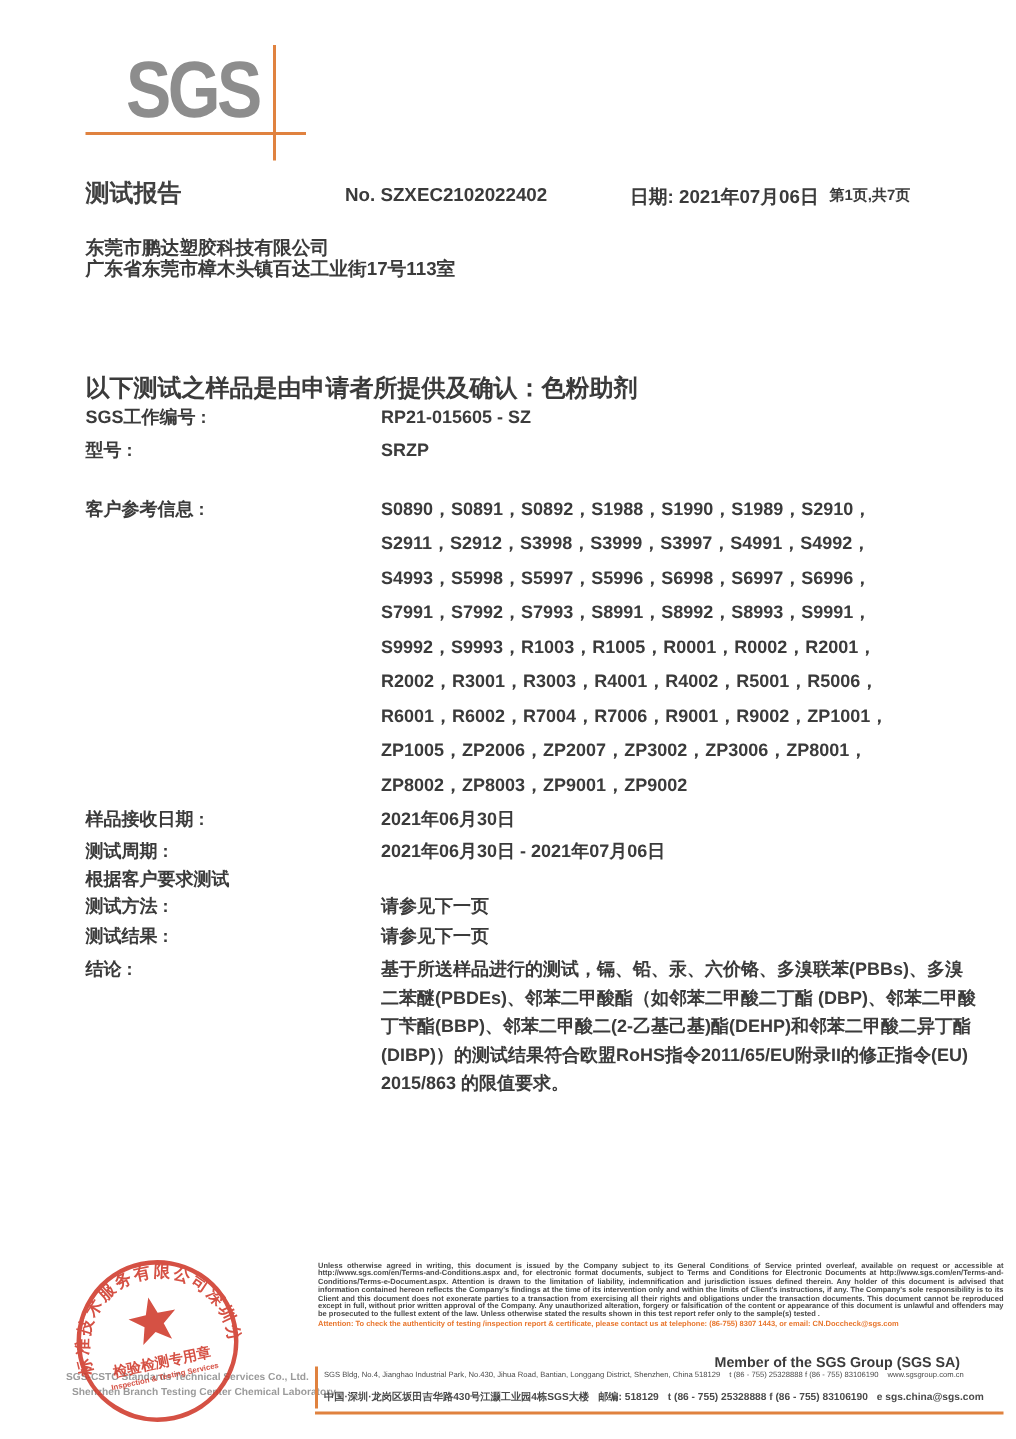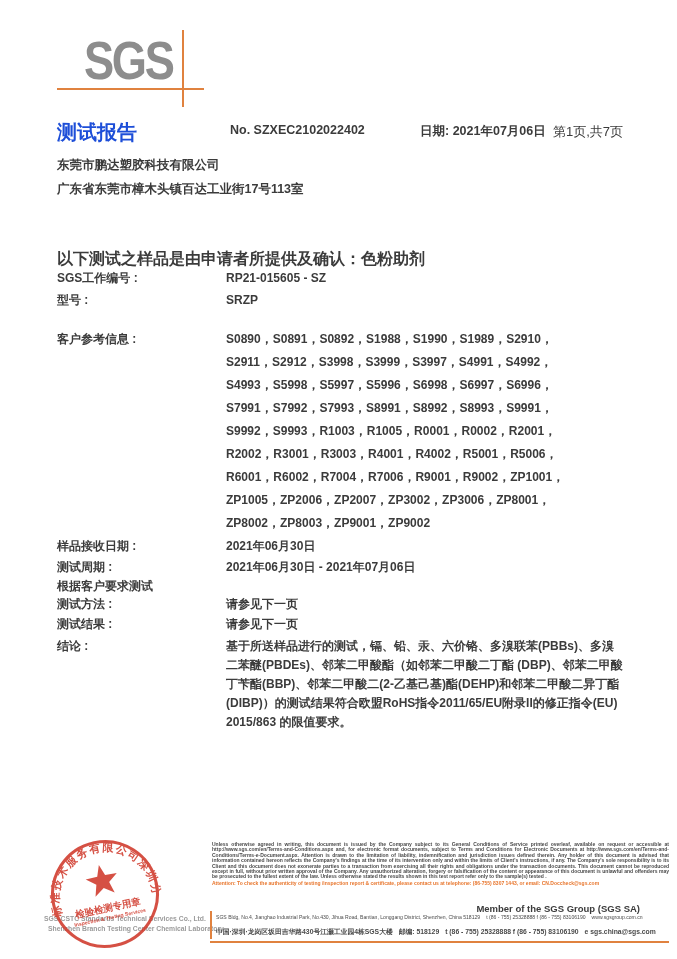--- a/index.html
+++ b/index.html
@@ -17,33 +17,33 @@
   .logo-text {
     left:84px; top:34px;
     font-size:58px; font-weight:700; color:#8d8d8d;
     letter-spacing:-3px; line-height:1;
     transform:scale(0.78,0.92); transform-origin:left top;
   }
   .logo-hline { left:57px; top:88px; width:147px; height:2px; background:#e0823f; }
   .logo-vline { left:182px; top:30px; width:2px; height:77px; background:#e0823f; }
 
   
-  .doc-title { left:57px; top:119px; font-size:20px; font-weight:700; color:#1d4ed8; }
+  .doc-title { left:57px; top:119px; font-size:16px; font-weight:700; color:#404040; }
   .report-no { left:230px; top:123px; font-size:12.5px; font-weight:700; }
   .date-line { left:420px; top:123px; font-size:12.5px; font-weight:700; }
-  .page-line { left:553px; top:123px; font-size:13px; font-weight:400; }
+  .page-line { left:553px; top:123px; font-size:10px; font-weight:700; }
 
   .applicant-name   { left:57px; top:157px; font-size:12.5px; font-weight:700; }
-  .applicant-addr   { left:57px; top:181px; font-size:12.5px; font-weight:700; }
+  .applicant-addr   { left:57px; top:171px; font-size:12.5px; font-weight:700; }
 
   .intro-line { left:57px; top:249px; font-size:16px; font-weight:700; }
 
   
   .fields { left:57px; top:271px; width:566px; font-size:12px; font-weight:700; }
-  .frow { display:flex; align-items:flex-start; }
+  .frow { display:flex; align-items:flex-start;gap:28px; }
   .frow .lbl { width:169px; flex:none; }
   .frow .val { flex:1; }
   .r1 .lbl,.r1 .val { line-height:15px; } .r1 { margin-bottom:7px; }
   .r2 .lbl,.r2 .val { line-height:15px; } .r2 { margin-bottom:20px; }
   .r3 .lbl { line-height:23px; } .r3 .val div { line-height:23px; }
   .r4 .lbl,.r4 .val { line-height:22px; }
   .r5 .lbl,.r5 .val { line-height:20px; }
   .r6 .lbl,.r6 .val { line-height:18px; }
   .r7 .lbl,.r7 .val { line-height:19px; }
   .r8 .lbl,.r8 .val { line-height:21px; }

